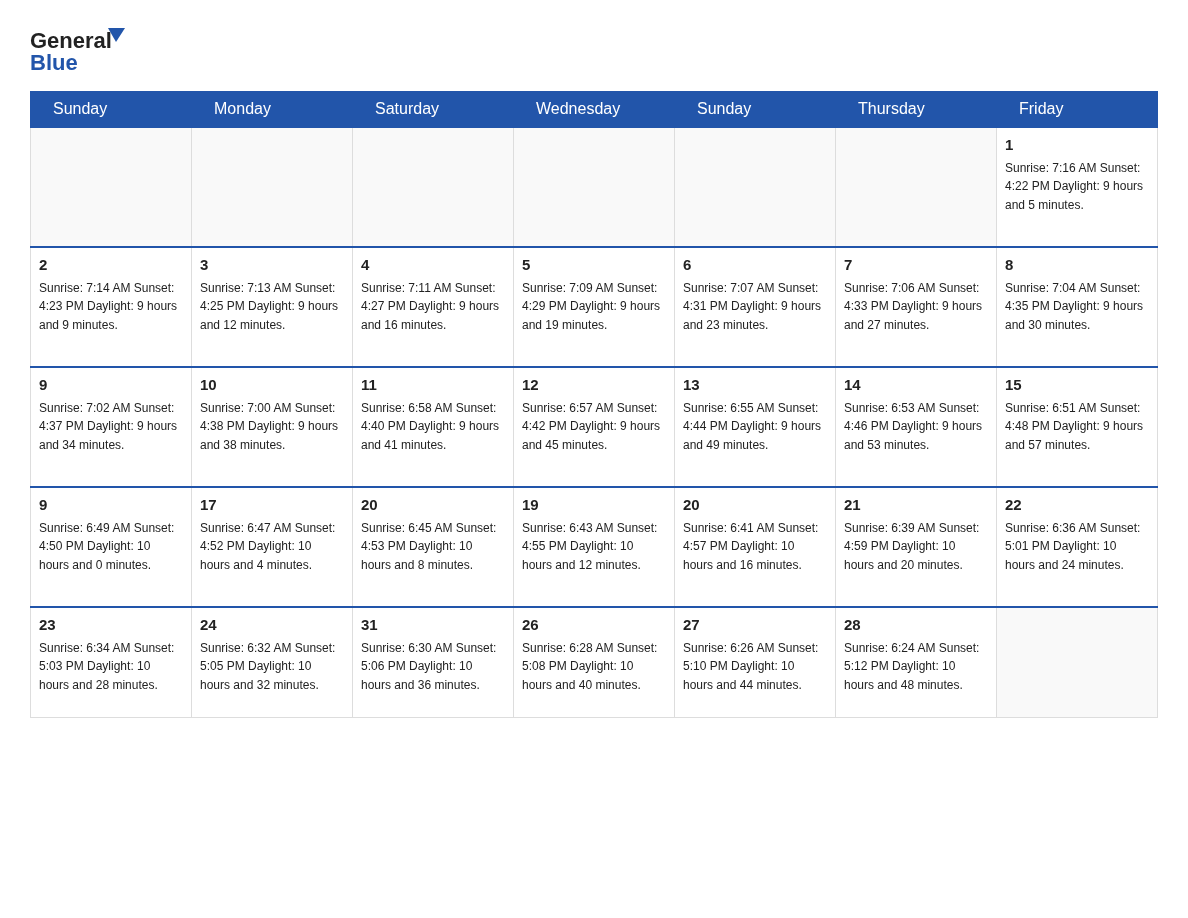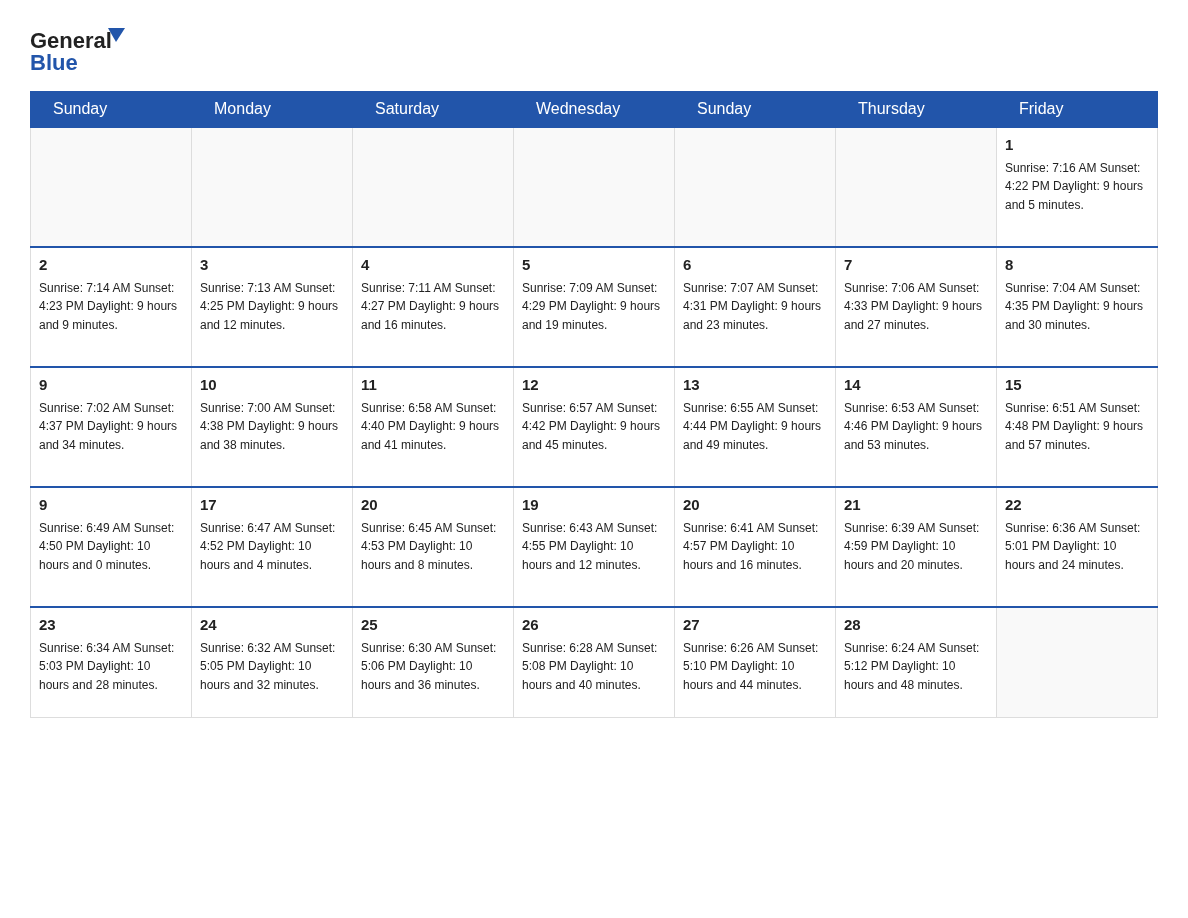--- a/index.html
+++ b/index.html
@@ -221,21 +221,21 @@
       </tr>
       <tr class="last-row">
         <td><span class="day-num">23</span><span class="day-info">Sunrise: 6:34 AM
 Sunset: 5:03 PM
 Daylight: 10 hours
 and 28 minutes.</span></td>
         <td><span class="day-num">24</span><span class="day-info">Sunrise: 6:32 AM
 Sunset: 5:05 PM
 Daylight: 10 hours
 and 32 minutes.</span></td>
-        <td><span class="day-num">25</span><span class="day-info">Sunrise: 6:30 AM
+        <td><span class="day-num">31</span><span class="day-info">Sunrise: 6:30 AM
 Sunset: 5:06 PM
 Daylight: 10 hours
 and 36 minutes.</span></td>
         <td><span class="day-num">26</span><span class="day-info">Sunrise: 6:28 AM
 Sunset: 5:08 PM
 Daylight: 10 hours
 and 40 minutes.</span></td>
         <td><span class="day-num">27</span><span class="day-info">Sunrise: 6:26 AM
 Sunset: 5:10 PM
 Daylight: 10 hours

